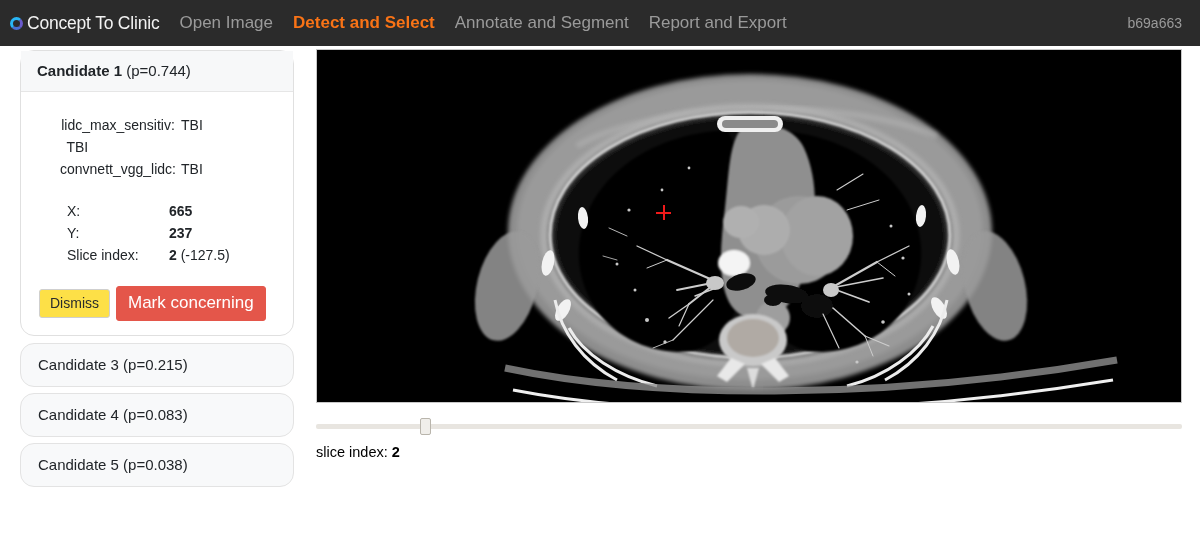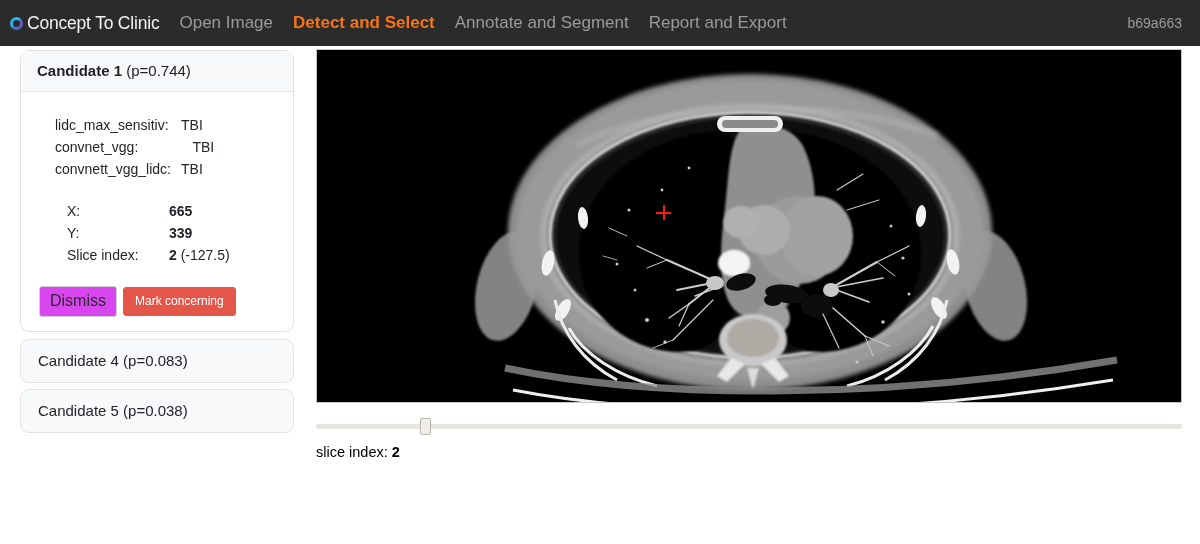--- a/index.html
+++ b/index.html
@@ -63,21 +63,21 @@
 
   
   #sidebar {
     position: absolute;
     left: 20px; top: 50px;
     width: 274px;
   }
   .card {
     background: #f8f9fa;
     border: 1px solid #e3e3e3;
-    border-radius: 9px;
+    border-radius: 14px;
     margin-bottom: 6px;
   }
   #card-active {
     background: #ffffff;
     border: 1px solid #e0e0e0;
     margin-bottom: 7px;
   }
   #card-active-header {
     background: #f7f8f9;
     border-bottom: 1px solid #e6e6e6;
@@ -90,49 +90,49 @@
     padding: 22px 16px 14px 16px;
   }
   .metrics {
     font-family: "Liberation Sans", sans-serif;
     font-size: 14px;
     color: #212529;
     padding-left: 18px;
     line-height: 22px;
   }
   .metric-row { display: flex; }
-  .metric-key { width: 126px; flex: none; white-space: pre; }
+  .metric-key { width: 126px; flex: none; white-space: pre; text-align: center; }
   .metric-val { white-space: pre; }
   .spacer-line { height: 20px; }
   .centroid-title { margin-bottom: 0px; }
   .c-row { display: flex; padding-left: 12px; }
   .c-key { width: 102px; flex: none; }
   .c-val { font-weight: bold; }
   .c-val span.norm { font-weight: normal; }
 
   #btn-row {
     margin-top: 20px;
     padding-left: 2px;
     display: flex;
     align-items: center;
   }
   #btn-dismiss {
     font-family: "Liberation Sans", sans-serif;
-    font-size: 16px;
+    font-size: 14px;
     color: #292b2c;
-    background: #d946ef;
+    background: #fde047;
     border: 1px solid #cfcfcf;
     border-radius: 3px;
     padding: 5px 10px 6px 10px;
     margin-right: 6px;
     cursor: pointer;
   }
   #btn-mark {
     font-family: "Liberation Sans", sans-serif;
-    font-size: 12px;
+    font-size: 17px;
     color: #ffffff;
     background: #e4564a;
     border: 1px solid #e4564a;
     border-radius: 3px;
     padding: 6px 11px 7px 11px;
     cursor: pointer;
   }
 
   .cand-item {
     padding: 12px 16px 13px 17px;
@@ -223,52 +223,54 @@
       <b>Candidate 1</b><span>&nbsp;</span><span>(p=0.744)</span>
     </div>
     <div id="card-active-body">
       <div class="metrics">
 
         <div class="metric-row">
           <span class="metric-key">lidc_max_sensitiv:</span>
           <span class="metric-val">TBI</span>
         </div>
         <div class="metric-row">
-          <span class="metric-key">convnet_vgg:</span>
           <span class="metric-val">   TBI</span>
         </div>
         <div class="metric-row">
           <span class="metric-key">convnett_vgg_lidc:</span>
           <span class="metric-val">TBI</span>
         </div>
 
         <div class="spacer-line"></div>
 
 
         <div class="c-row">
           <span class="c-key">X:</span>
           <span class="c-val"><span>665</span><span class="norm"></span></span>
         </div>
         <div class="c-row">
           <span class="c-key">Y:</span>
-          <span class="c-val"><span>339</span><span class="norm"></span></span>
+          <span class="c-val"><span>237</span><span class="norm"></span></span>
         </div>
         <div class="c-row">
           <span class="c-key">Slice index:</span>
           <span class="c-val"><span>2</span><span class="norm"> (-127.5)</span></span>
         </div>
       </div>
 
       <div id="btn-row">
         <button id="btn-dismiss">Dismiss</button>
         <button id="btn-mark">Mark concerning</button>
       </div>
     </div>
   </div>
 
+  <div class="card">
+    <div class="cand-item">Candidate 3 (p=0.215)</div>
+  </div>
   <div class="card">
     <div class="cand-item">Candidate 4 (p=0.083)</div>
   </div>
   <div class="card">
     <div class="cand-item">Candidate 5 (p=0.038)</div>
   </div>
 </div>
 
 <div id="viewer">
   <div id="ct-wrap">

